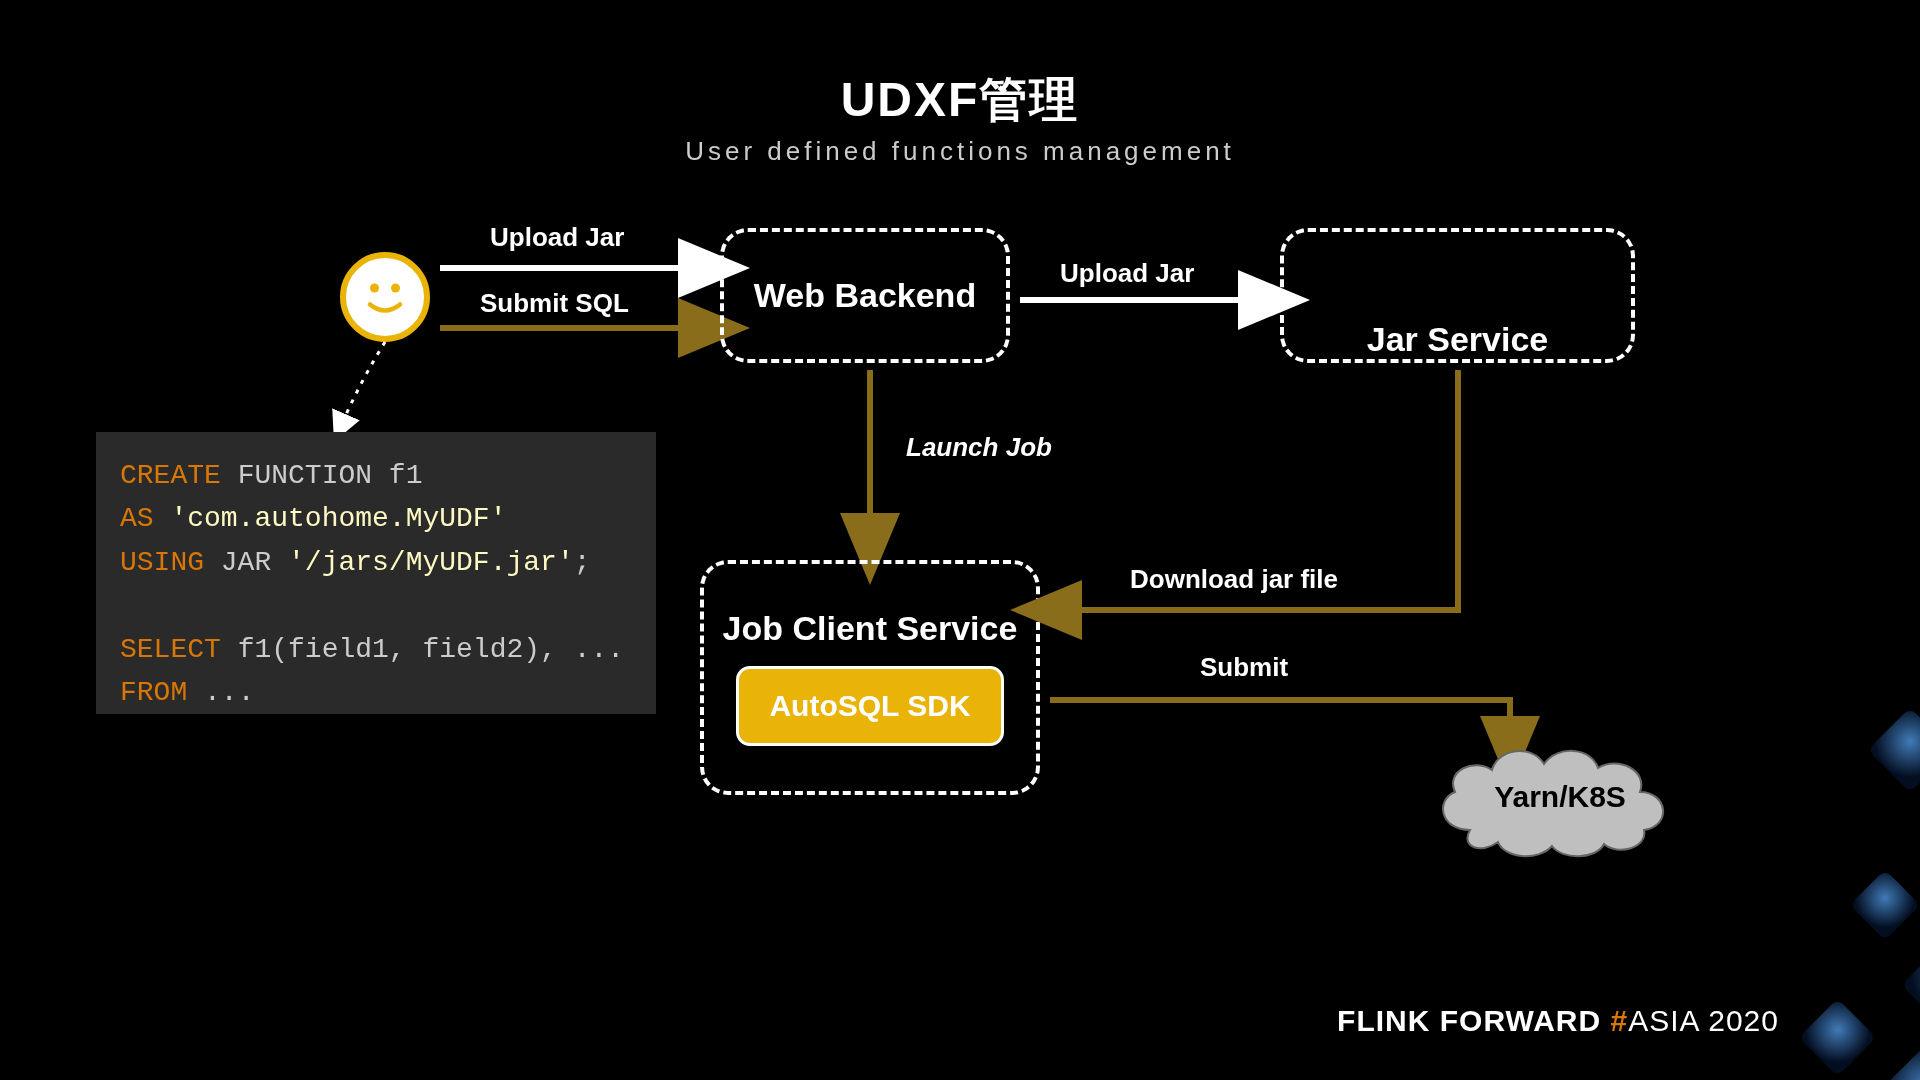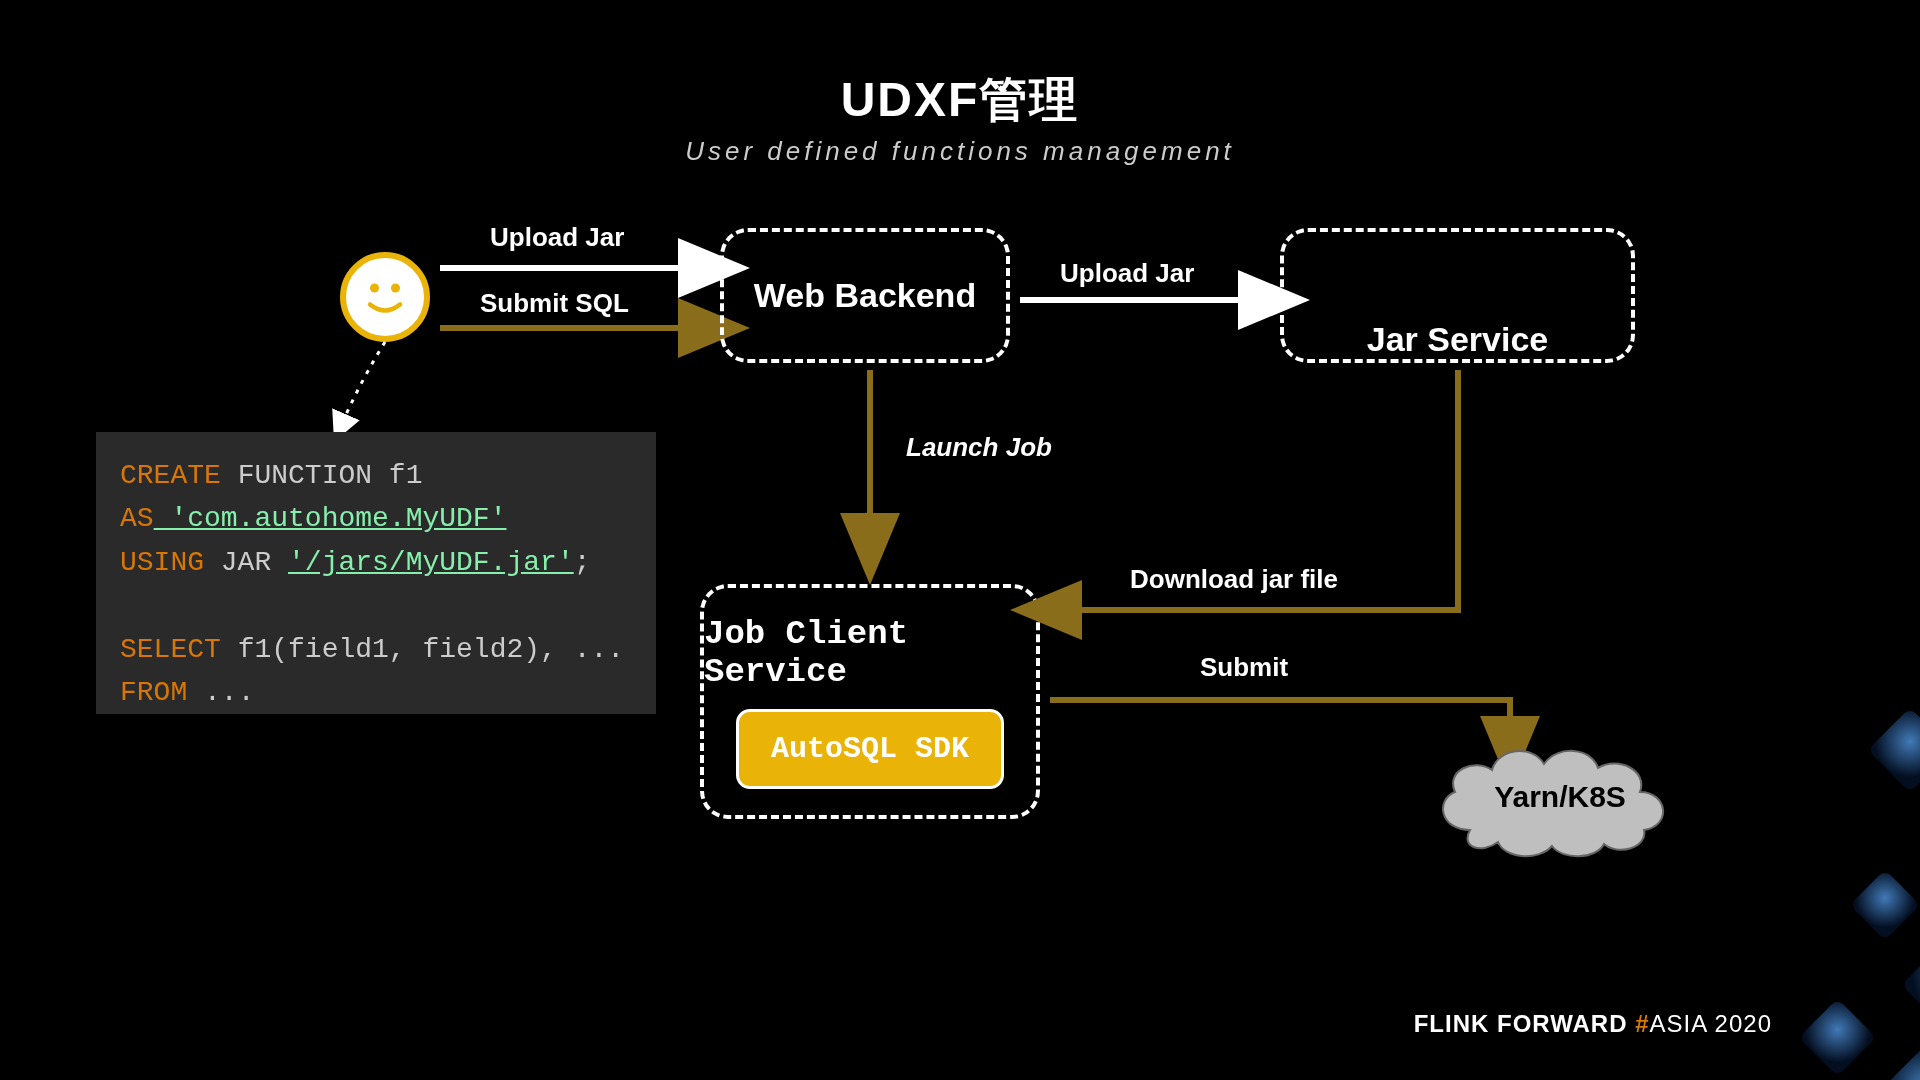--- a/index.html
+++ b/index.html
@@ -7,73 +7,73 @@
   background: #000;
   width: 1920px;
   height: 1080px;
   position: relative;
   font-family: -apple-system, BlinkMacSystemFont, "Segoe UI", Arial, sans-serif;
   overflow: hidden;
   color: #fff;
 }
 .title-block { position: absolute; top: 68px; left: 0; width: 100%; text-align: center; }
 .title { font-size: 48px; font-weight: 700; letter-spacing: 2px; }
-.subtitle { font-size: 26px; font-weight: 400; color: #ccc; letter-spacing: 4px; margin-top: 4px; font-style: italic; }
+.subtitle { font-size: 26px; font-weight: 400; color: #ccc; letter-spacing: 4px; margin-top: 4px; }
 
 .smiley {
   position: absolute; top: 252px; left: 340px;
   width: 90px; height: 90px; border: 6px solid #eab308; border-radius: 50%;
   background: #fff; display: flex; align-items: center; justify-content: center;
 }
 .smiley svg { width: 60px; height: 60px; }
 
 .dashed-box {
   position: absolute; border: 4px dashed #fff; border-radius: 28px;
   display: flex; align-items: center; justify-content: center;
   flex-direction: column; gap: 18px;
 }
 .box-label { font-size: 34px; font-weight: 700; }
 
 .web-backend { top: 228px; left: 720px; width: 290px; height: 135px; }
 .jar-service { top: 228px; left: 1280px; width: 355px; height: 135px; justify-content: flex-end; }
-.job-client  { top: 584px; left: 700px; width: 340px; height: 235px; font-family: Liberation Mono, monospace; }
+.job-client  { top: 560px; left: 700px; width: 340px; height: 235px; }
 
 .autosql-btn {
   width: 268px; height: 80px; background: #eab308;
   border: 3px solid #fff; border-radius: 14px;
   display: flex; align-items: center; justify-content: center;
   font-size: 30px; font-weight: 700; color: #fff;
 }
 
 .code-box {
   position: absolute; top: 432px; left: 96px; width: 560px; height: 282px;
   background: #2a2a2a; padding: 22px 24px;
   font-family: "Courier New", monospace; font-size: 28px; line-height: 1.55;
   white-space: pre; color: #ccc;
 }
 .kw-orange { color: #d97706; }
-.kw-green  { color: #86efac; text-decoration: underline; }
+.kw-green  { color: #fef9c3; }
 
 .cloud {
   position: absolute; top: 730px; left: 1420px;
   width: 280px; height: 130px;
 }
 .cloud svg { width: 100%; height: 100%; }
 .cloud-label {
   position: absolute; top: 50%; left: 50%; transform: translate(-50%, -44%);
   font-size: 30px; font-weight: 700; color: #000;
 }
 
 .arrow-label { position: absolute; font-size: 26px; font-weight: 700; color: #fff; }
 
 svg.connector { position: absolute; overflow: visible; }
 
 .footer {
-  position: absolute; bottom: 42px; right: 148px;
-  font-size: 24px; font-weight: 700; letter-spacing: 1px; margin-left: 44px;
+  position: absolute; bottom: 42px; right: 141px;
+  font-size: 30px; font-weight: 700; letter-spacing: 1px; margin-left: 44px;
 }
 .footer .hash { color: #d97706; }
 .footer .asia { font-weight: 400; }
 
 .bg-decor {
   position: absolute; right: -120px; bottom: -140px; width: 620px; height: 620px;
   pointer-events: none; opacity: 0.9;
 }
 .bg-decor .blob {
   position: absolute; border-radius: 8px;

